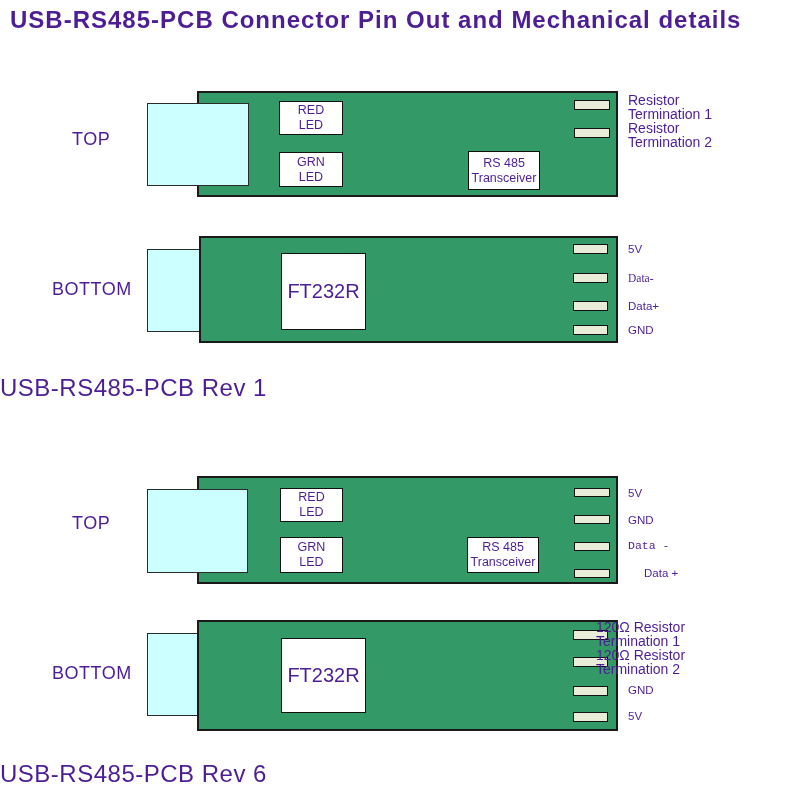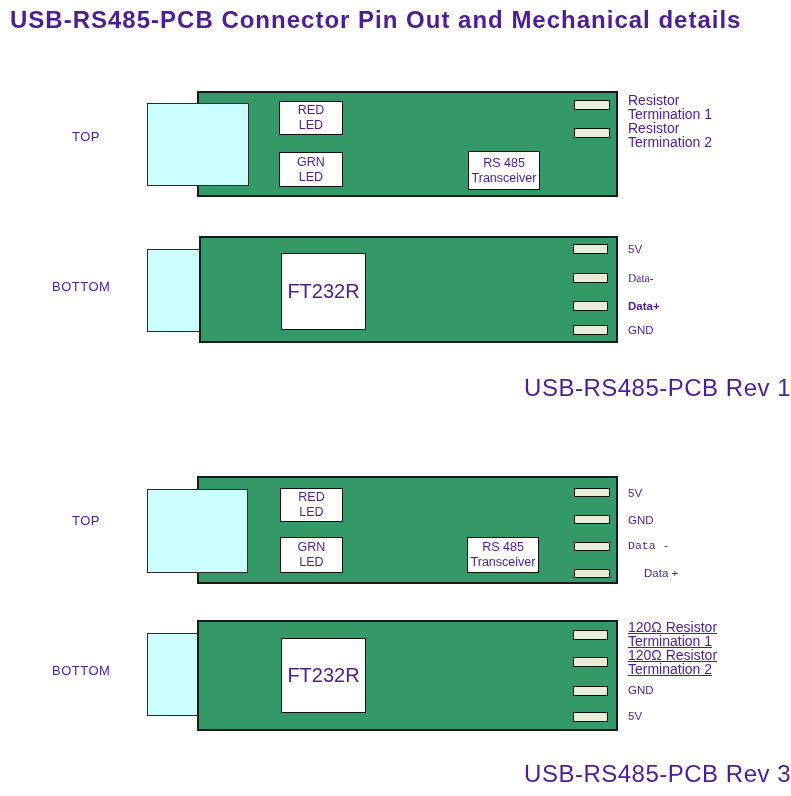--- a/index.html
+++ b/index.html
@@ -5,21 +5,21 @@
   html,body{margin:0;padding:0;background:#ffffff;}
   .canvas{
     position:relative;width:791px;height:796px;background:#ffffff;
     font-family:"Liberation Sans", sans-serif;color:#4c1d95;overflow:hidden;
   }
   .title{
     position:absolute;left:10px;top:6px;margin:0;
     font-size:24px;font-weight:bold;letter-spacing:1px;white-space:nowrap;
   }
   .view-label{
-    position:absolute;font-size:13px;letter-spacing:0.5px;
+    position:absolute;font-size:18px;letter-spacing:0.5px;
   }
   .board{
     position:absolute;background:var(--board-green,#339966);
     border:2px solid #1a1a1a;box-sizing:border-box;z-index:1;
   }
   .usb{
     position:absolute;background:var(--usb-cyan,#ccffff);
     border:1.5px solid #2b2b2b;box-sizing:border-box;
   }
   .usb.over{z-index:2;}
@@ -37,21 +37,21 @@
     width:36px;height:10px;
   }
   .pinlabel{
     position:absolute;font-size:11.5px;line-height:14px;white-space:nowrap;z-index:4;text-align:center;
   }
   .pinblock{
     position:absolute;font-size:14px;line-height:14px;white-space:nowrap;z-index:4;
   }
   .pinblock span{display:block;}
   .caption{
-    position:absolute;left:0;width:100%;text-align:right;
+    position:absolute;left:0;width:100%;text-align:left;
     font-size:24px;letter-spacing:0.5px;
   }
 </style>
 </head>
 <body>
 
 <div class="canvas">
 
   <h1 class="title">USB-RS485-PCB Connector Pin Out and Mechanical details</h1>
 
@@ -92,21 +92,21 @@
     <span>FT232R</span>
   </div>
 
   <div class="pad" style="left:573px;top:244px;width:35px;"></div>
   <div class="pad" style="left:573px;top:273px;width:35px;"></div>
   <div class="pad" style="left:573px;top:301px;width:35px;"></div>
   <div class="pad" style="left:573px;top:325px;width:35px;"></div>
 
   <div class="pinlabel" style="left:628px;top:242px;">5V</div>
   <div class="pinlabel" style="left:628px;top:271px;font-family:Liberation Serif, serif;">Data-</div>
-  <div class="pinlabel" style="left:628px;top:299px;font-weight:bold;">Data+</div>
+  <div class="pinlabel" style="left:628px;top:299px;">Data+</div>
   <div class="pinlabel" style="left:628px;top:323px;">GND</div>
 
   <div class="caption" style="top:374px;">USB-RS485-PCB Rev 1</div>
 
   <div class="view-label" style="left:72px;top:513px;">TOP</div>
 
   <div class="board" style="left:197px;top:476px;width:421px;height:108px;"></div>
   <div class="usb over" style="left:147px;top:489px;width:101px;height:84px;"></div>
 
   <div class="chipbox" style="left:280px;top:488px;width:63px;height:34px;">
@@ -139,24 +139,24 @@
 
   <div class="chipbox big" style="left:281px;top:638px;width:85px;height:75px;">
     <span>FT232R</span>
   </div>
 
   <div class="pad" style="left:573px;top:630px;width:35px;"></div>
   <div class="pad" style="left:573px;top:657px;width:35px;"></div>
   <div class="pad" style="left:573px;top:686px;width:35px;"></div>
   <div class="pad" style="left:573px;top:712px;width:35px;"></div>
 
-  <div class="pinblock" style="left:628px;top:620px;text-decoration:underline;">
+  <div class="pinblock" style="left:596px;top:620px;">
     <span>120Ω Resistor</span>
     <span>Termination 1</span>
     <span>120Ω Resistor</span>
     <span>Termination 2</span>
   </div>
   <div class="pinlabel" style="left:628px;top:683px;">GND</div>
   <div class="pinlabel" style="left:628px;top:709px;">5V</div>
 
-  <div class="caption" style="top:760px;">USB-RS485-PCB Rev 3</div>
+  <div class="caption" style="top:760px;">USB-RS485-PCB Rev 6</div>
 
 </div>
 
 </body></html>

